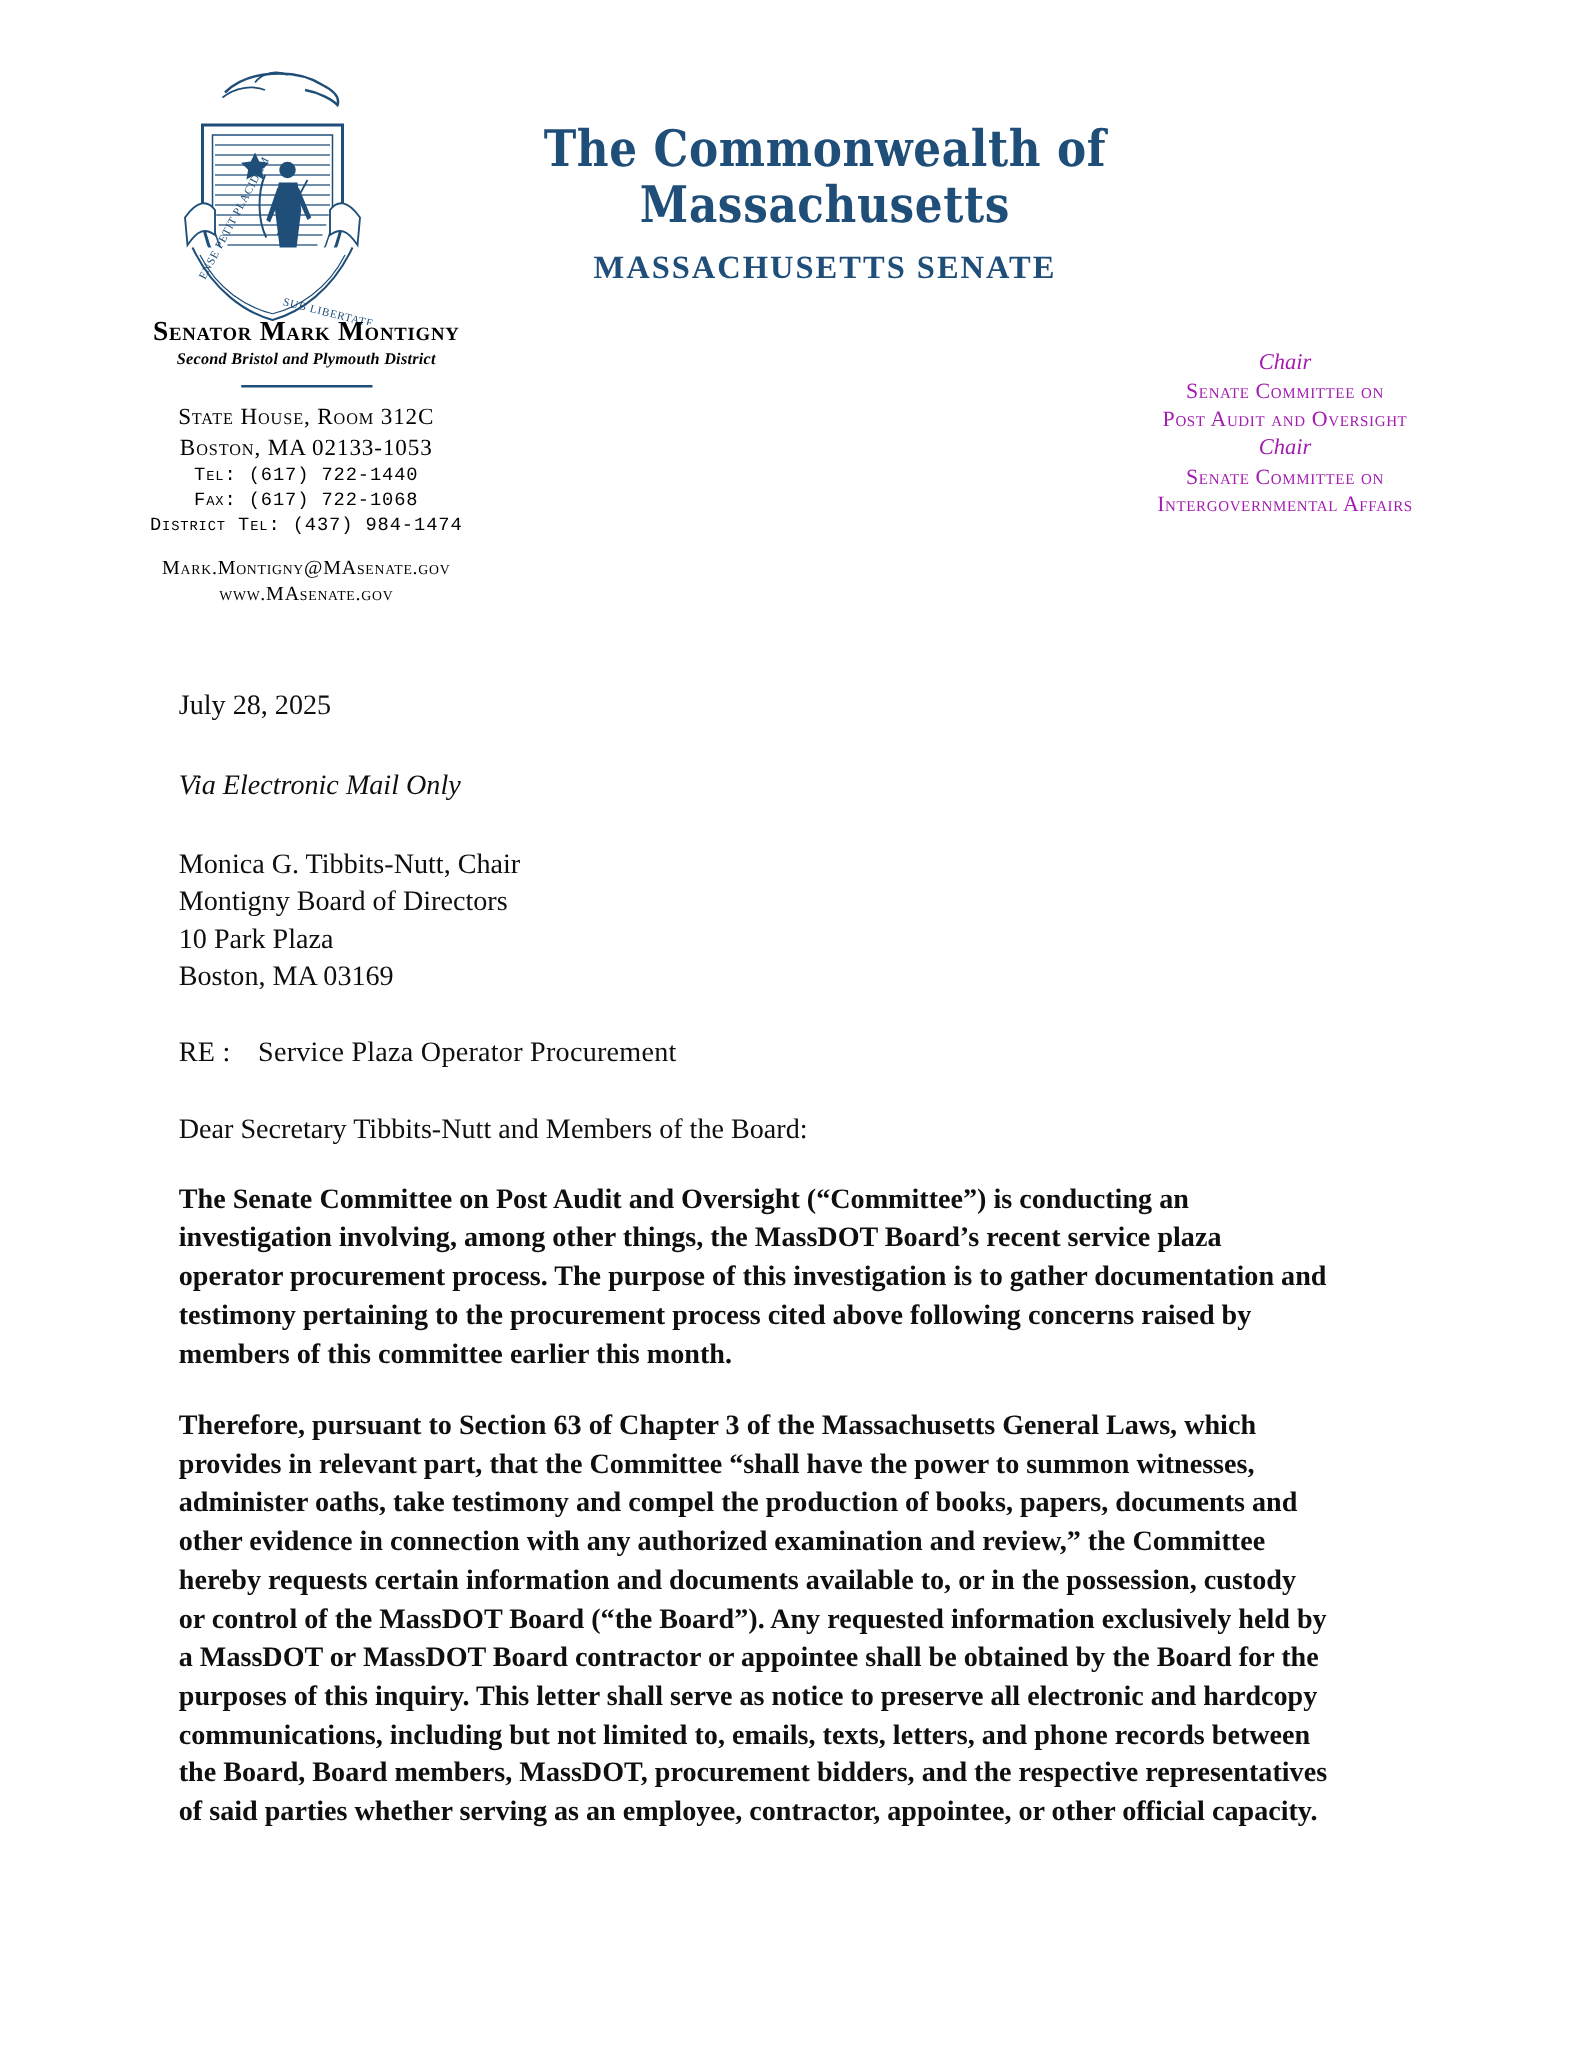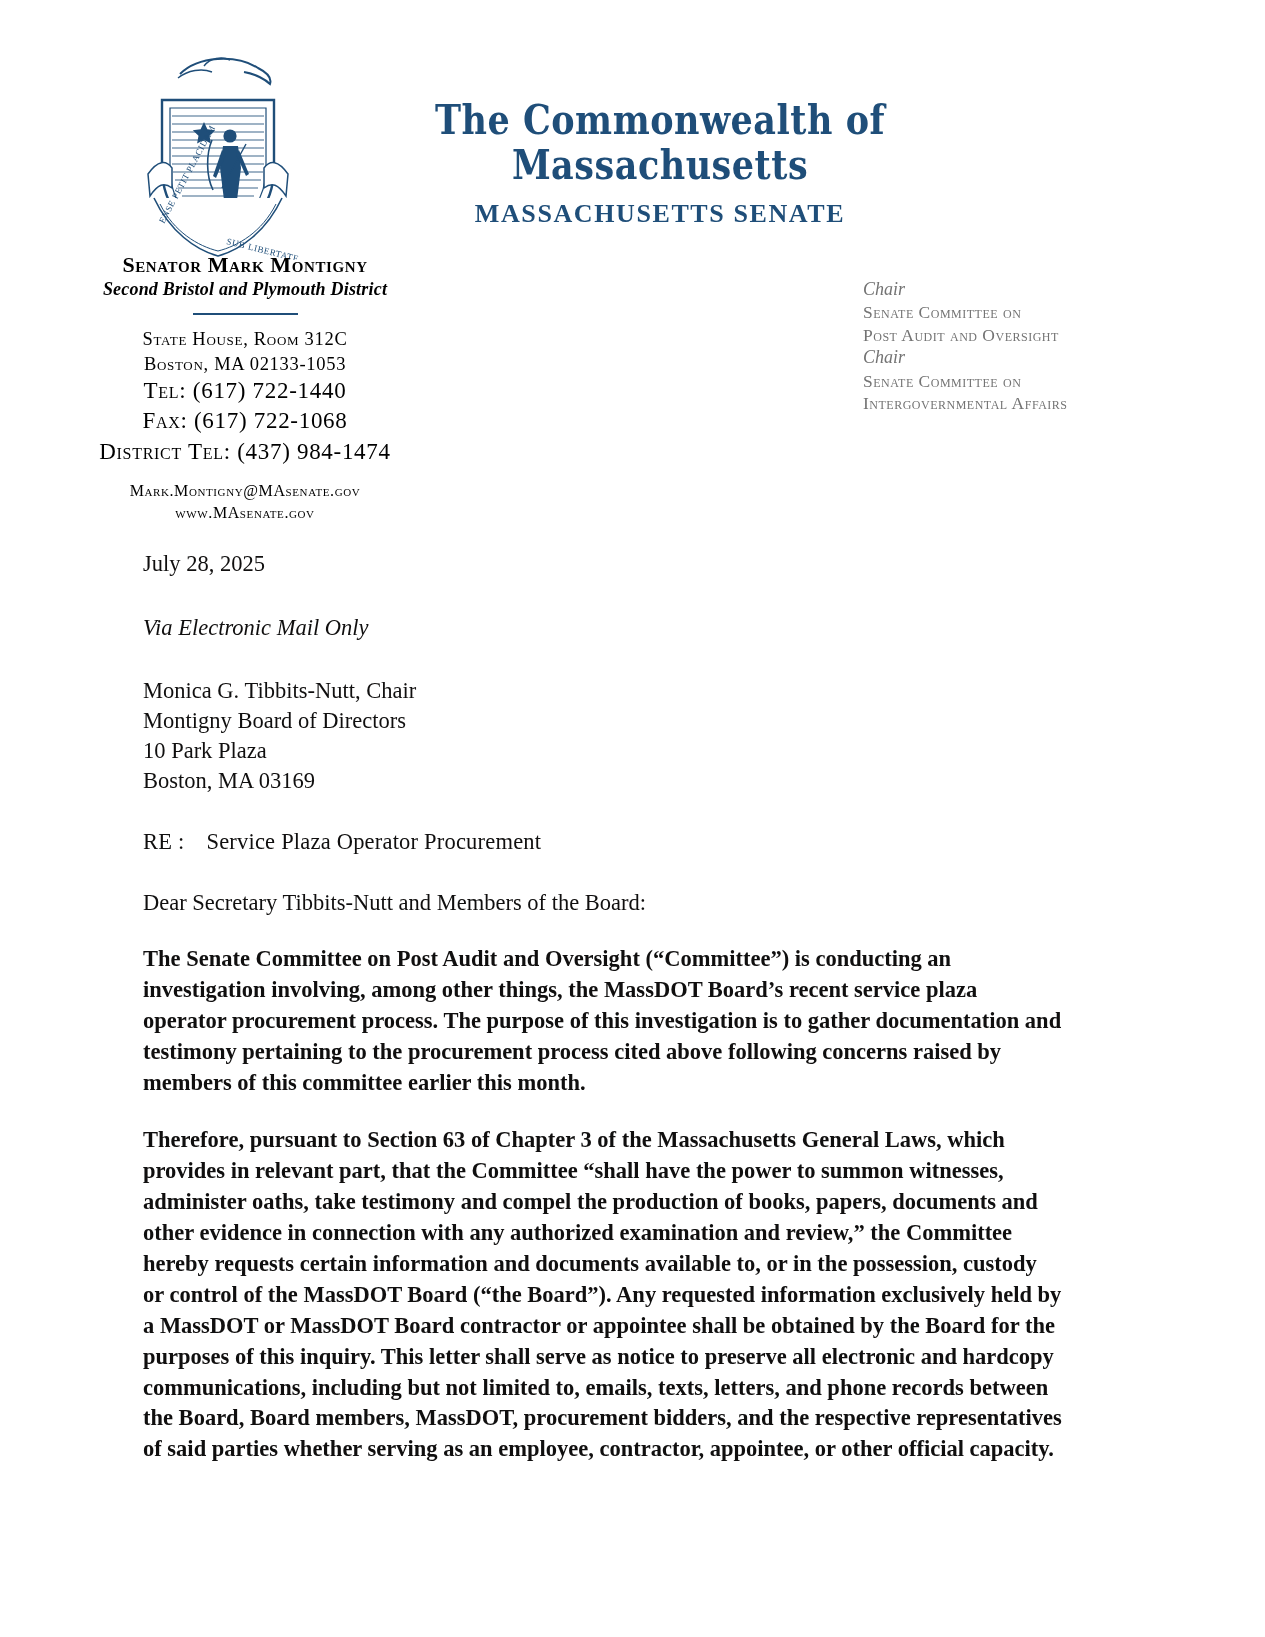--- a/index.html
+++ b/index.html
@@ -71,61 +71,62 @@
     color: #000000;
   }
   .sen-name {
     font-size: 22px;
     font-weight: bold;
     font-variant: small-caps;
     letter-spacing: 0.6px;
     line-height: 1.15;
   }
   .sen-district {
-    font-size: 18px;
+    font-size: 13px;
     font-style: italic;
     font-weight: bold;
     letter-spacing: 0.2px;
     margin-top: 2px;
     text-align: center;
   }
   .rule {
     width: 105px;
     height: 2px;
     background: #1f4e79;
     margin: 13px auto 12px auto;
   }
   .addr-line {
     font-size: 18.5px;
     font-variant: small-caps;
     letter-spacing: 0.7px;
     line-height: 1.32;
   }
   .tel-line {
-    font-size: 23px;
+    font-size: 15px;
     font-variant: small-caps;
     letter-spacing: 0.7px;
     line-height: 1.32;
+    font-family: Liberation Mono, monospace;
   }
   .gap-sm { height: 13px; }
   .web-line {
     font-size: 16px;
     font-variant: small-caps;
     letter-spacing: 0.6px;
     line-height: 1.35;
   }
 
   
   .committees {
     position: absolute;
     right: 72px;
     top: 278px;
     width: 330px;
-    text-align: left;
-    color: #737373;
+    text-align: center;
+    color: #a21caf;
   }
   .chair-it {
     font-size: 18px;
     font-style: italic;
     line-height: 1.3;
   }
   .comm-line {
     font-size: 17.5px;
     font-variant: small-caps;
     letter-spacing: 0.5px;

